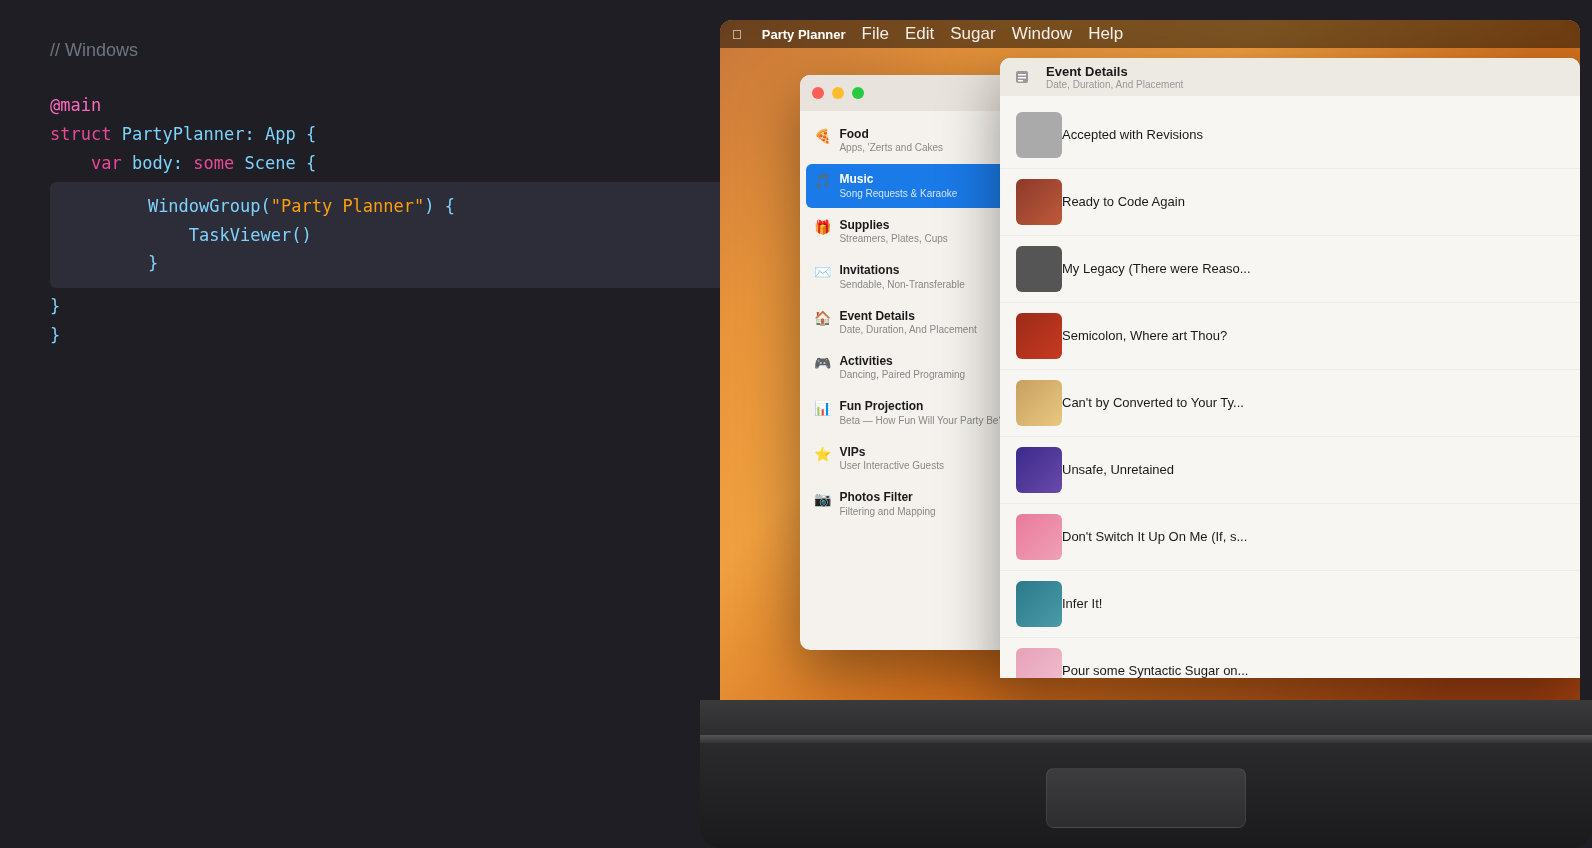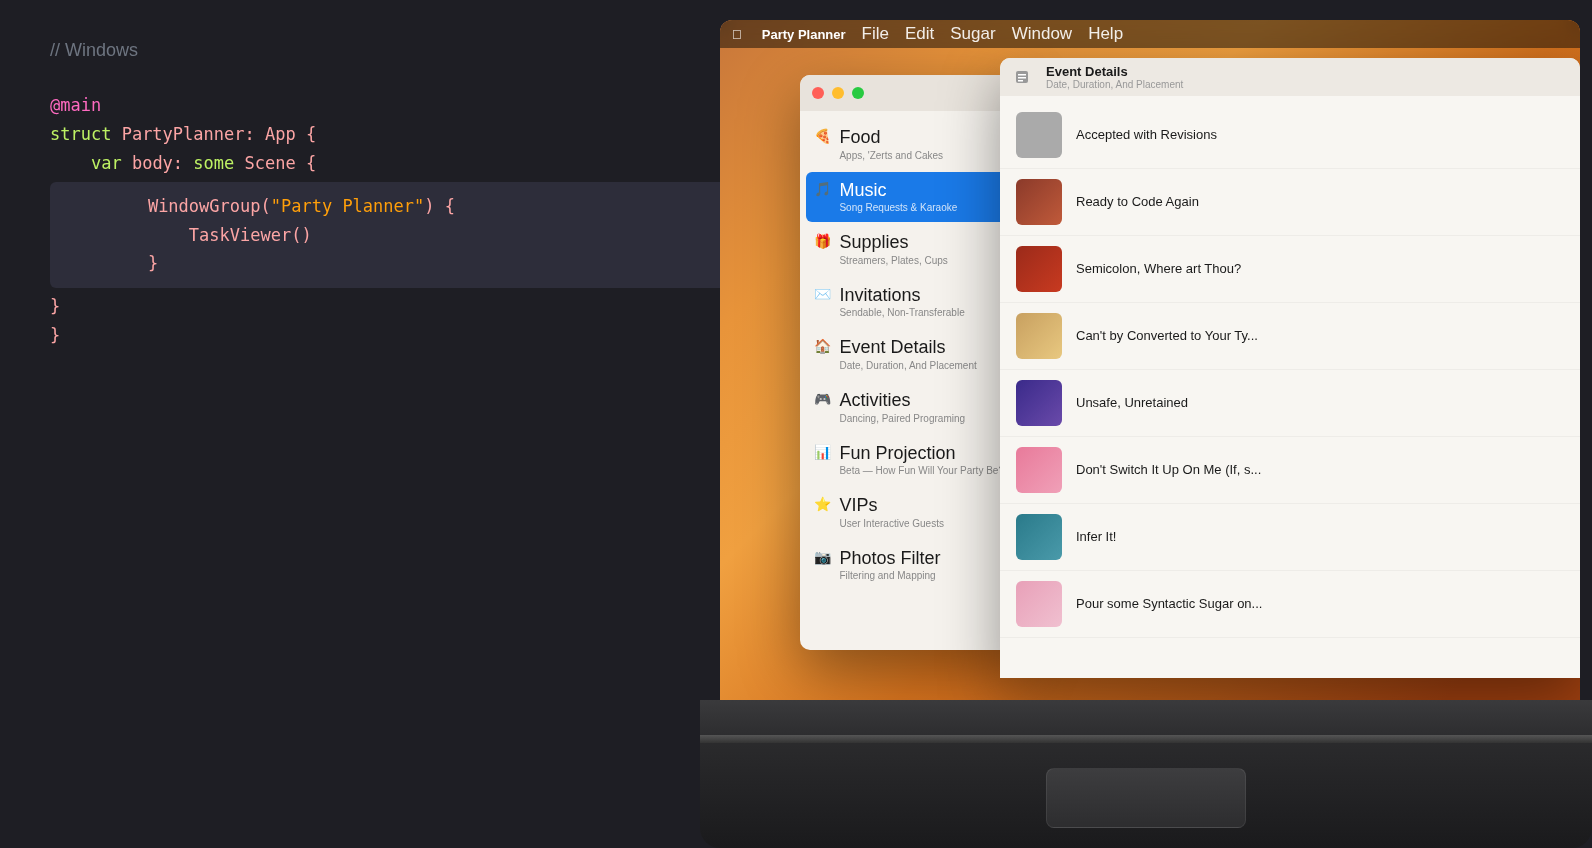--- a/index.html
+++ b/index.html
@@ -29,22 +29,22 @@
       margin-bottom: 30px;
     }
 
     .code-block {
       font-family: 'SF Mono', 'Menlo', monospace;
       font-size: 17px;
       line-height: 1.7;
     }
 
     .kw-pink { color: #ff6ac1; margin-top: 10px; }
-    .kw-blue { color: #bef264; }
-    .kw-white { color: #fca5a5; }
+    .kw-blue { color: #ec4899; }
+    .kw-white { color: #7dd3fc; }
     .str-orange { color: #ff9f0a; }
 
     .highlighted-block {
       background: #2d2d3a;
       border-radius: 6px;
       padding: 10px 16px;
       margin: 4px 0;
     }
 
     
@@ -156,22 +156,22 @@
 
     .sidebar-icon {
       font-size: 14px;
       margin-top: 1px;
       min-width: 16px;
     }
 
     .sidebar-text { display: flex; flex-direction: column; }
 
     .sidebar-title {
-      font-size: 18px;
-      font-weight: 400;
+      font-size: 12px;
+      font-weight: 700;
       color: #1a1a1a;
       line-height: 1.2;
     }
 
     .sidebar-item.active .sidebar-title {
       color: white;
     }
 
     .sidebar-subtitle {
       font-size: 10px;
@@ -222,21 +222,20 @@
 
     .song-list {
       padding: 6px 0;
       overflow: hidden;
     }
 
     .song-item {
       display: flex;
       align-items: center;
       padding: 10px 16px;
-      gap: 14px;
       border-bottom: 1px solid rgba(0,0,0,0.04);
     }
 
     .song-thumb {
       width: 46px;
       height: 46px;
       border-radius: 6px;
       flex-shrink: 0;
       display: flex;
       align-items: center;
@@ -442,20 +441,26 @@
           </div>
         </div>
 
         <div class="song-item">
           <div class="song-thumb" style="background:linear-gradient(135deg,#8b3a2a,#c05a3a); border-radius:6px; width:46px;height:46px;"></div>
           <div>
             <div class="song-title">Ready to Code Again</div>
           </div>
         </div>
 
+        <div class="song-item">
+          <div class="song-thumb" style="background:#555; border-radius:6px;width:46px;height:46px;"></div>
+          <div>
+            <div class="song-title">My Legacy (There were Reaso...</div>
+          </div>
+        </div>
 
         <div class="song-item">
           <div class="song-thumb" style="background:linear-gradient(135deg,#9b2a1a,#c83a20); border-radius:6px;width:46px;height:46px;"></div>
           <div>
             <div class="song-title">Semicolon, Where art Thou?</div>
           </div>
         </div>
 
         <div class="song-item">
           <div class="song-thumb" style="background:linear-gradient(135deg,#c8a060,#e8c880); border-radius:6px;width:46px;height:46px;"></div>

